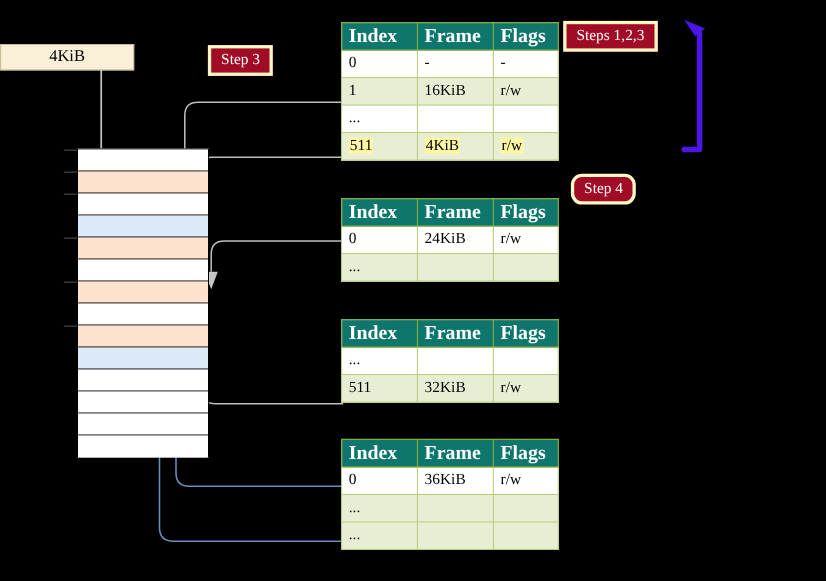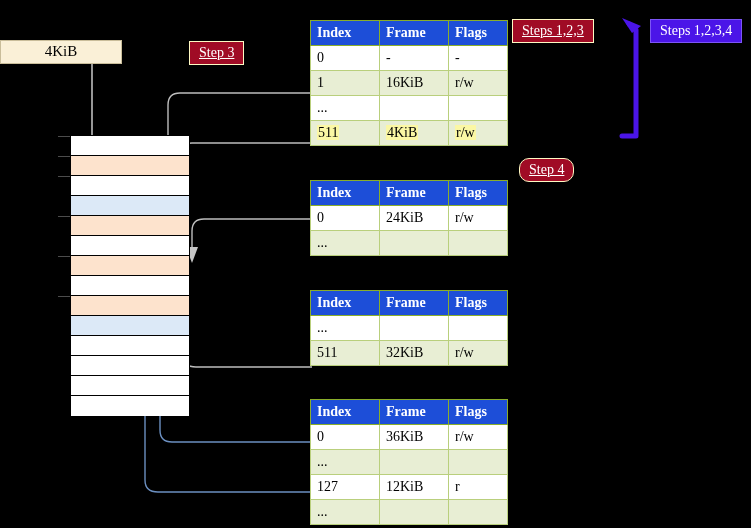--- a/index.html
+++ b/index.html
@@ -26,22 +26,21 @@
     color: #ffffff;
     font-size: 14px;
     line-height: 19px;
     padding: 1px 9px 2px 9px;
     white-space: nowrap;
     font-family: "Liberation Serif", "DejaVu Serif", serif;
     box-shadow: 2px 2px 0 rgba(0,0,0,0.55);
   }
   .badge-red {
     background: #a00b25;
-    border: 1px solid #fef9c3;
-    text-decoration: underline;
+    border: 3px solid #fef9c3;
   }
   .badge-blue {
     background: #4b15e8;
     border: 1px solid #7c55f5;
   }
 
   
   .kib-box {
     position: absolute;
     background: #faf0d7;
@@ -80,27 +79,27 @@
   
   table.pt {
     position: absolute;
     border-collapse: collapse;
     background: #ffffff;
     font-size: 14px;
     color: #000000;
     box-shadow: 2px 2px 0 rgba(0,0,0,0.35);
   }
   table.pt th {
-    background: #1d4ed8;
+    background: #0f766e;
     color: #ffffff;
     font-weight: bold;
     text-align: left;
     padding: 2px 6px 3px 6px;
     border: 1px solid #8aae2a;
-    font-size: 14px;
+    font-size: 18px;
     line-height: 19px;
     white-space: nowrap;
   }
   table.pt td {
     padding: 2px 6px 3px 6px;
     border: 1px solid #b9cf7c;
     line-height: 19px;
     height: 19px;
     white-space: nowrap;
   }
@@ -160,23 +159,20 @@
   </div>
 
   <div class="badge badge-red" style="left:519px; top:158px;border-radius:10px;">
     <span>Step 4</span>
   </div>
 
   <div class="badge badge-red" style="left:512px; top:19px;">
     <span>Steps 1,2,3</span>
   </div>
 
-  <div class="badge badge-blue" style="left:650px; top:19px;">
-    <span>Steps 1,2,3,4</span>
-  </div>
 
   <div class="memcol" style="left:70px; top:135px; width:120px; height:281px;" id="memcol">
       <div class="memrow mem-white" style="height: 20px;"></div>
       <div class="memrow mem-orange" style="height: 20px;"></div>
       <div class="memrow mem-white" style="height: 20px;"></div>
       <div class="memrow mem-blue" style="height: 20px;"></div>
       <div class="memrow mem-orange" style="height: 20px;"></div>
       <div class="memrow mem-white" style="height: 20px;"></div>
       <div class="memrow mem-orange" style="height: 20px;"></div>
       <div class="memrow mem-white" style="height: 20px;"></div>
@@ -283,25 +279,20 @@
         <tr class="plain">
           <td class="c-index">0</td>
           <td class="c-frame">36KiB</td>
           <td class="c-flags">r/w</td>
         </tr>
         <tr class="alt">
           <td class="c-index">...</td>
           <td class="c-frame"></td>
           <td class="c-flags"></td>
         </tr>
-        <tr class="plain">
-          <td class="c-index">127</td>
-          <td class="c-frame">12KiB</td>
-          <td class="c-flags">r</td>
-        </tr>
         <tr class="alt">
           <td class="c-index">...</td>
           <td class="c-frame"></td>
           <td class="c-flags"></td>
         </tr>
       </tbody>
     </table>
 
 </div>
 

